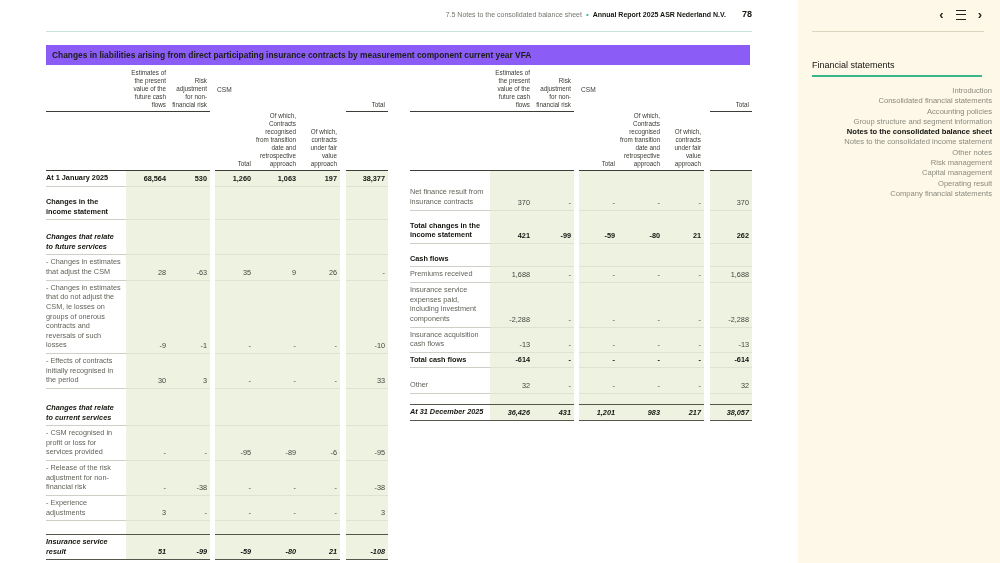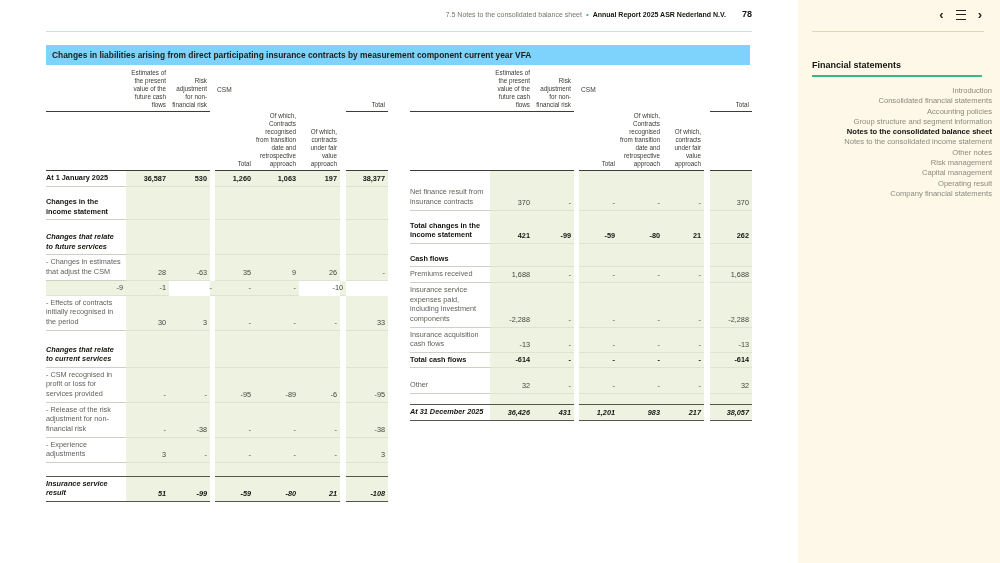--- a/index.html
+++ b/index.html
@@ -17,21 +17,21 @@
     font-size:7px;
   }
   .crumb{color:#75756c;}
   .meta-dot{color:#3cb589;margin:0 4px;font-size:8px;}
   .report-title{font-weight:bold;color:#14140f;}
   .page-num{font-weight:bold;color:#14140f;font-size:9px;margin-left:16px;}
   .main-rule{position:absolute;top:31px;left:46px;width:706px;height:1px;background:#c9e4d7;}
   
   .banner{
     position:absolute;top:45px;left:46px;width:704px;height:20px;
-    background:#7dd3fc;display:flex;align-items:center;
+    background:#8b5cf6;display:flex;align-items:center;
     font-size:8.4px;font-weight:bold;color:#1c1c18;padding:0;box-sizing:border-box;
   }
   .banner span{padding-left:6px;}
   
   .fin-table{position:absolute;top:68px;width:342px;}
   .fin-table.left{left:46px;}
   .fin-table.right{left:410px;}
   .t-row{display:grid;grid-template-columns:80px 43px 41px 5px 39px 45px 41px 6px 42px;}
   .cell{box-sizing:border-box;min-width:0;}
   
@@ -65,21 +65,21 @@
   
   .sidebar{
     position:absolute;top:0;left:798px;width:202px;height:563px;
     background:#fdf8e8;
   }
   .side-icons{position:absolute;top:8px;right:18px;display:flex;align-items:center;gap:12px;}
   .chev{font-size:13px;font-weight:bold;color:#22221e;line-height:14px;cursor:pointer;}
   .menu-icon{width:10px;height:8px;border-top:1.6px solid #22221e;border-bottom:1.6px solid #22221e;position:relative;cursor:pointer;}
   .menu-icon::after{content:"";position:absolute;left:0;right:0;top:50%;margin-top:-0.8px;border-top:1.6px solid #22221e;}
   .side-rule{position:absolute;top:31px;left:14px;width:172px;height:1px;background:#ddd5bf;}
-  .side-heading{position:absolute;top:60px;left:14px;font-size:9px;font-weight:bold;color:#14140f;text-align:right;}
+  .side-heading{position:absolute;top:60px;left:14px;font-size:9px;font-weight:normal;color:#14140f;text-align:right;}
   .side-underline{position:absolute;top:75px;left:14px;width:170px;height:2px;background:#3cb589;}
   .side-list{position:absolute;top:86px;left:22px;width:172px;text-align:right;}
   .side-item{font-size:7.6px;line-height:10.3px;color:#8b8b7f;cursor:pointer;white-space:nowrap;}
   .side-item.active{font-weight:bold;color:#14140f;}
 </style>
 </head>
 <body>
 
 <div class="top-meta">
   <span class="crumb">7.5 Notes to the consolidated balance sheet</span>
@@ -110,21 +110,21 @@
     <div class="cell gap"></div>
     <div class="cell v">Total</div>
     <div class="cell v">Of which, Contracts recognised from transition date and retrospective approach</div>
     <div class="cell v">Of which, contracts under fair value approach</div>
     <div class="cell gap"></div>
     <div class="cell v"></div>
   </div>
   <div id="left-body">
       <div class="t-row body bold">
         <div class="cell lbl">At 1 January 2025</div>
-        <div class="cell v">36,587</div>
+        <div class="cell v">68,564</div>
         <div class="cell v">530</div>
         <div class="cell gap"></div>
         <div class="cell v">1,260</div>
         <div class="cell v">1,063</div>
         <div class="cell v">197</div>
         <div class="cell gap"></div>
         <div class="cell v">38,377</div>
       </div>
       <div class="t-row body spacer" style="height: 8px;">
         <div class="cell lbl"></div>
@@ -175,20 +175,21 @@
         <div class="cell v">28</div>
         <div class="cell v">-63</div>
         <div class="cell gap"></div>
         <div class="cell v">35</div>
         <div class="cell v">9</div>
         <div class="cell v">26</div>
         <div class="cell gap"></div>
         <div class="cell v">-</div>
       </div>
       <div class="t-row body normal">
+        <div class="cell lbl">- Changes in estimates that do not adjust the CSM, ie losses on groups of onerous contracts and reversals of such losses</div>
         <div class="cell v">-9</div>
         <div class="cell v">-1</div>
         <div class="cell gap"></div>
         <div class="cell v">-</div>
         <div class="cell v">-</div>
         <div class="cell v">-</div>
         <div class="cell gap"></div>
         <div class="cell v">-10</div>
       </div>
       <div class="t-row body normal">

